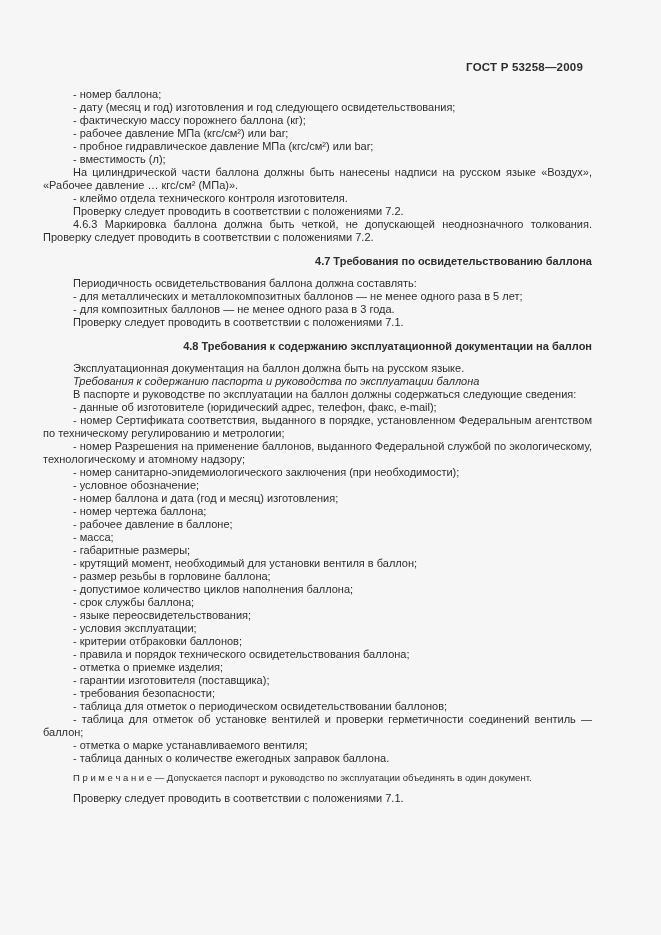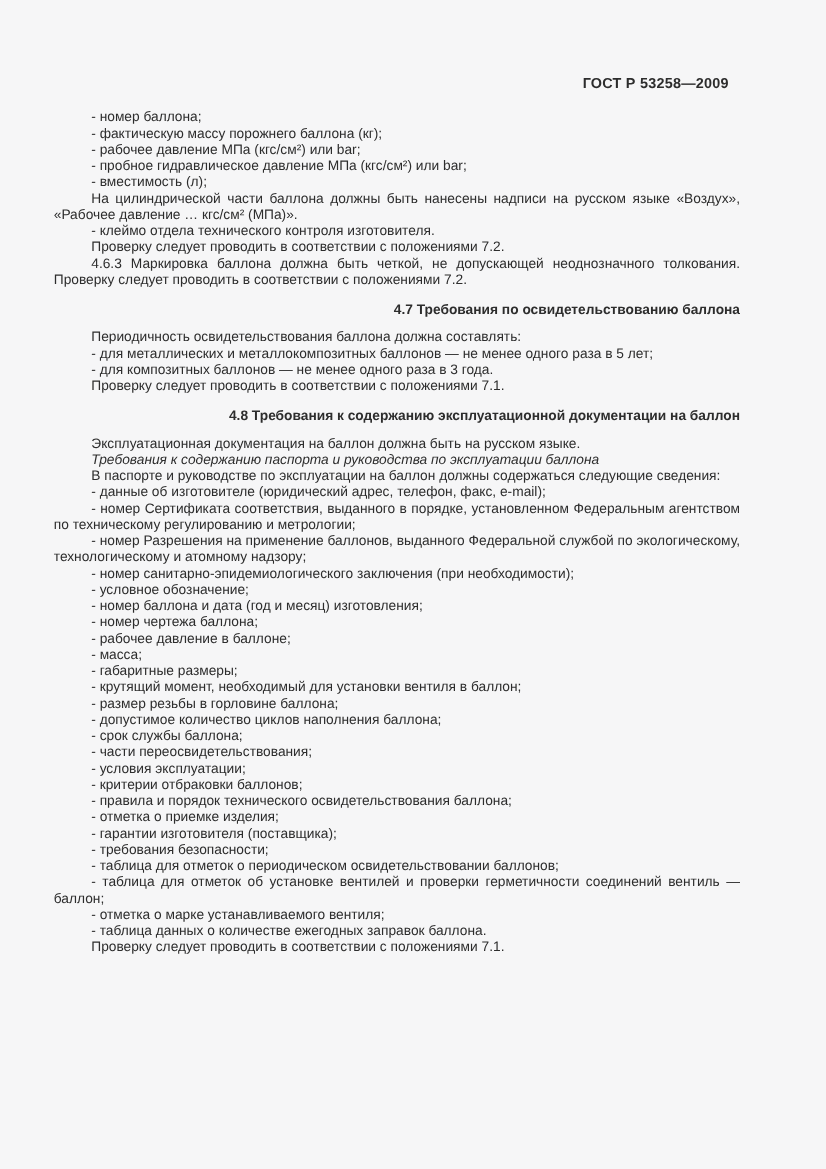--- a/index.html
+++ b/index.html
@@ -58,20 +58,21 @@
   }
 </style>
 </head>
 <body style="background: rgb(246, 246, 247);">
 
 <div class="page" style="background: rgb(246, 246, 247); color: rgb(45, 45, 45);">
   <div class="doc-header">ГОСТ Р 53258—2009</div>
 
   <div class="content" id="content">
       <div class="para li">- номер баллона;</div>
+      <div class="para li">- дату (месяц и год) изготовления и год следующего освидетельствования;</div>
       <div class="para li">- фактическую массу порожнего баллона (кг);</div>
       <div class="para li">- рабочее давление МПа (кгс/см²) или bar;</div>
       <div class="para li">- пробное гидравлическое давление МПа (кгс/см²) или bar;</div>
       <div class="para li">- вместимость (л);</div>
       <div class="para p">На цилиндрической части баллона должны быть нанесены надписи на русском языке «Воздух», «Рабочее давление … кгс/см² (МПа)».</div>
       <div class="para li">- клеймо отдела технического контроля изготовителя.</div>
       <div class="para p">Проверку следует проводить в соответствии с положениями 7.2.</div>
       <div class="para p">4.6.3 Маркировка баллона должна быть четкой, не допускающей неоднозначного толкования. Проверку следует проводить в соответствии с положениями 7.2.</div>
       <div class="para h">4.7 Требования по освидетельствованию баллона</div>
       <div class="para p">Периодичность освидетельствования баллона должна составлять:</div>
@@ -89,28 +90,29 @@
       <div class="para li">- условное обозначение;</div>
       <div class="para li">- номер баллона и дата (год и месяц) изготовления;</div>
       <div class="para li">- номер чертежа баллона;</div>
       <div class="para li">- рабочее давление в баллоне;</div>
       <div class="para li">- масса;</div>
       <div class="para li">- габаритные размеры;</div>
       <div class="para li">- крутящий момент, необходимый для установки вентиля в баллон;</div>
       <div class="para li">- размер резьбы в горловине баллона;</div>
       <div class="para li">- допустимое количество циклов наполнения баллона;</div>
       <div class="para li">- срок службы баллона;</div>
-      <div class="para li">- части переосвидетельствования;</div>
+      <div class="para li">- языке переосвидетельствования;</div>
       <div class="para li">- условия эксплуатации;</div>
       <div class="para li">- критерии отбраковки баллонов;</div>
       <div class="para li">- правила и порядок технического освидетельствования баллона;</div>
       <div class="para li">- отметка о приемке изделия;</div>
       <div class="para li">- гарантии изготовителя (поставщика);</div>
       <div class="para li">- требования безопасности;</div>
       <div class="para li">- таблица для отметок о периодическом освидетельствовании баллонов;</div>
       <div class="para li">- таблица для отметок об установке вентилей и проверки герметичности соединений вентиль — баллон;</div>
       <div class="para li">- отметка о марке устанавливаемого вентиля;</div>
       <div class="para li">- таблица данных о количестве ежегодных заправок баллона.</div>
+      <div class="para note">П р и м е ч а н и е  —  Допускается паспорт и руководство по эксплуатации объединять в один документ.</div>
       <div class="para p">Проверку следует проводить в соответствии с положениями 7.1.</div>
     </div>
 
   <div class="page-number">5</div>
 </div>
 
 </body></html>

